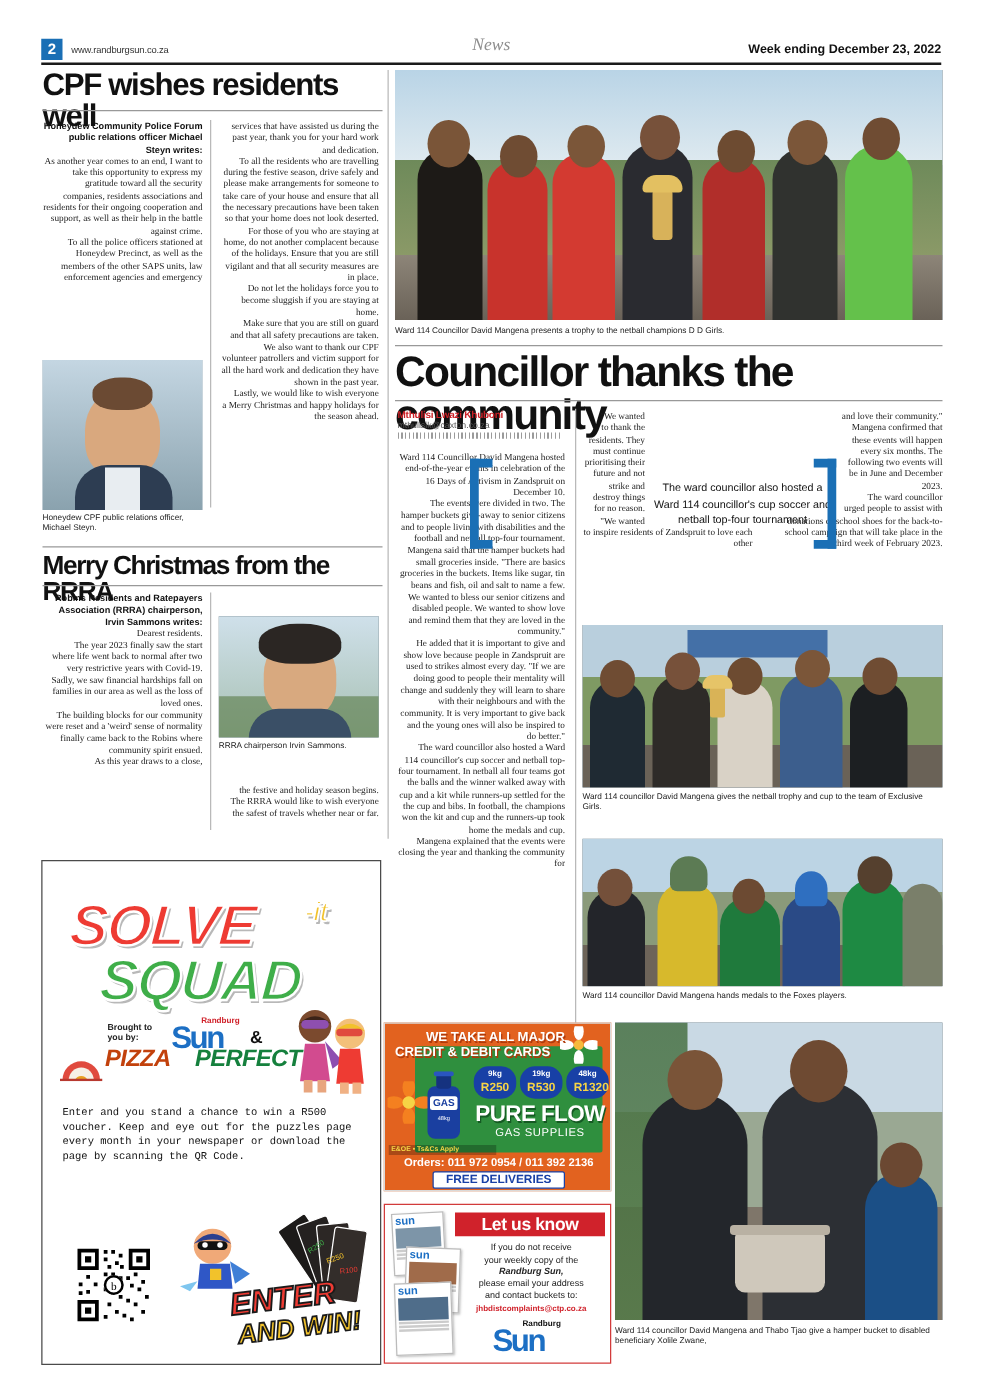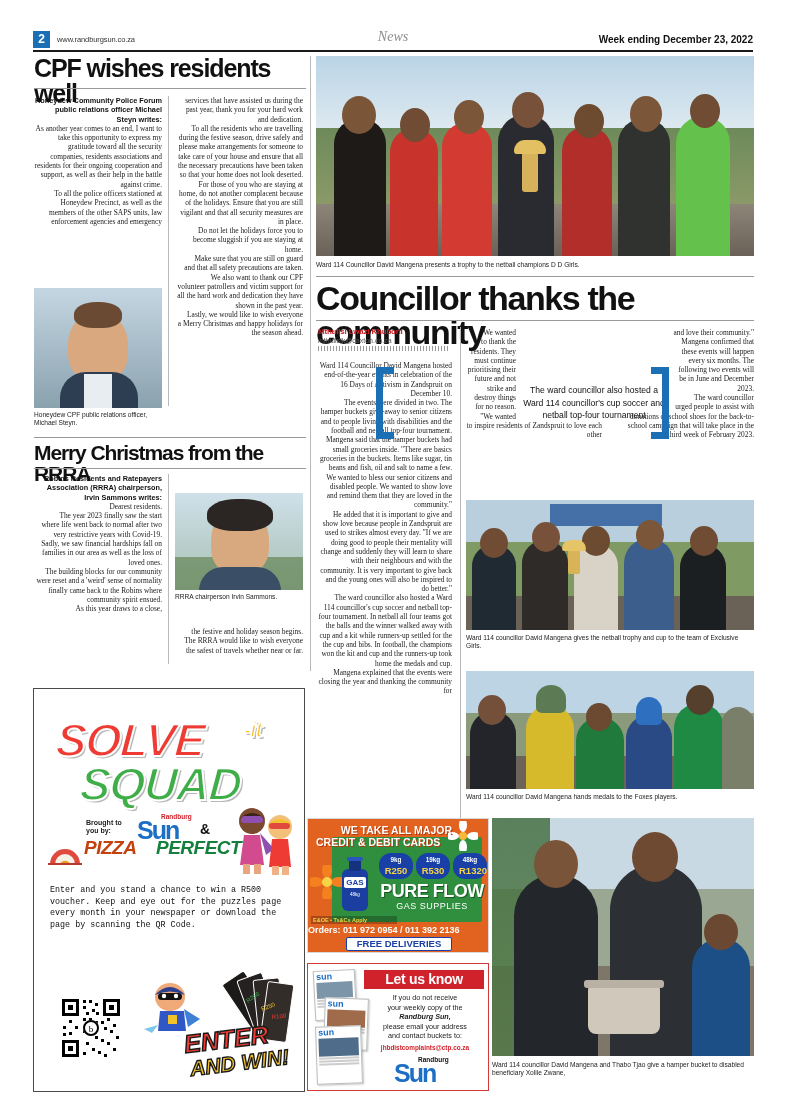--- a/index.html
+++ b/index.html
@@ -499,21 +499,21 @@
       <div style="font-size:9.5px;line-height:11px;color:#f6d445;">R530</div>
     </div>
     <div class="pill" style="left:145px;top:34px;width:34px;height:26px;">
       <div style="font-size:6.4px;line-height:10px;padding-top:2px;">48kg</div>
       <div style="font-size:9.5px;line-height:11px;color:#f6d445;text-align:right;">R1320</div>
     </div>
 
     <div style="position:absolute;left:66px;top:62px;width:116px;text-align:center;font-family:'Liberation Sans',sans-serif;font-weight:bold;font-size:18px;color:#fff;letter-spacing:-0.5px;text-shadow:1px 1px 0 #155a23;">PURE FLOW</div>
     <div style="position:absolute;left:66px;top:82px;width:116px;text-align:center;font-family:'Liberation Sans',sans-serif;font-size:9px;color:#fff;letter-spacing:0.5px;">GAS SUPPLIES</div>
     <div style="position:absolute;left:3px;top:97px;width:86px;font-family:'Liberation Sans',sans-serif;font-weight:bold;font-size:5.5px;color:#f6d445;background:rgba(0,0,0,.25);padding:1px 2px;">E&amp;OE • Ts&amp;Cs Apply</div>
-    <div style="position:absolute;left:0;top:106px;width:182px;text-align:left;font-family:'Liberation Sans',sans-serif;font-weight:bold;font-size:9px;color:#fff;">Orders: 011 972 0954 / 011 392 2136</div>
+    <div style="position:absolute;left:0;top:106px;width:182px;text-align:center;font-family:'Liberation Sans',sans-serif;font-weight:bold;font-size:9px;color:#fff;">Orders: 011 972 0954 / 011 392 2136</div>
     <div style="position:absolute;left:38px;top:118px;width:106px;height:14px;background:#fff;border:1.5px solid #1840a6;border-radius:2px;text-align:center;font-family:'Liberation Sans',sans-serif;font-weight:bold;font-size:9.5px;line-height:12px;color:#1840a6;">FREE DELIVERIES</div>
   </div>
 
   <div class="ad-letusknow">
 
     <div class="mini-paper" style="left:6px;top:6px;width:42px;height:50px;transform:rotate(-3deg);">
       <div style="font-family:'Liberation Sans',sans-serif;font-weight:bold;font-size:9px;color:#1c6fc4;padding-left:2px;">sun</div>
       <div class="mp-img" style="height:16px;margin:1px 2px;"></div>
       <div style="height:2px;background:#ccc;margin:1px 2px;"></div>
       <div style="height:2px;background:#ccc;margin:1px 2px;"></div>

